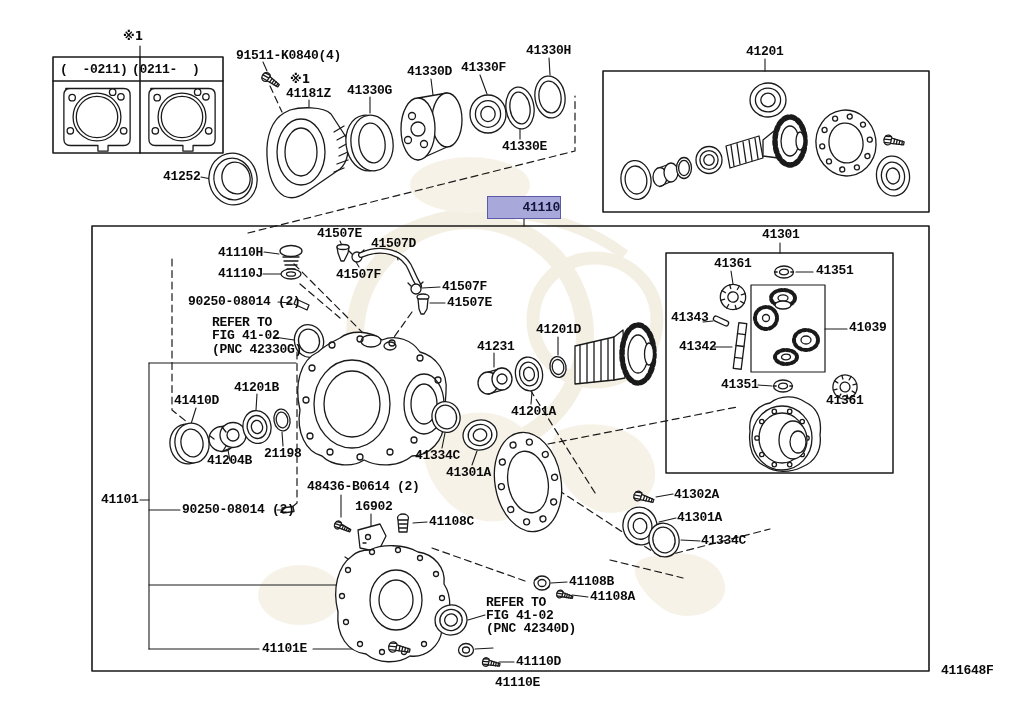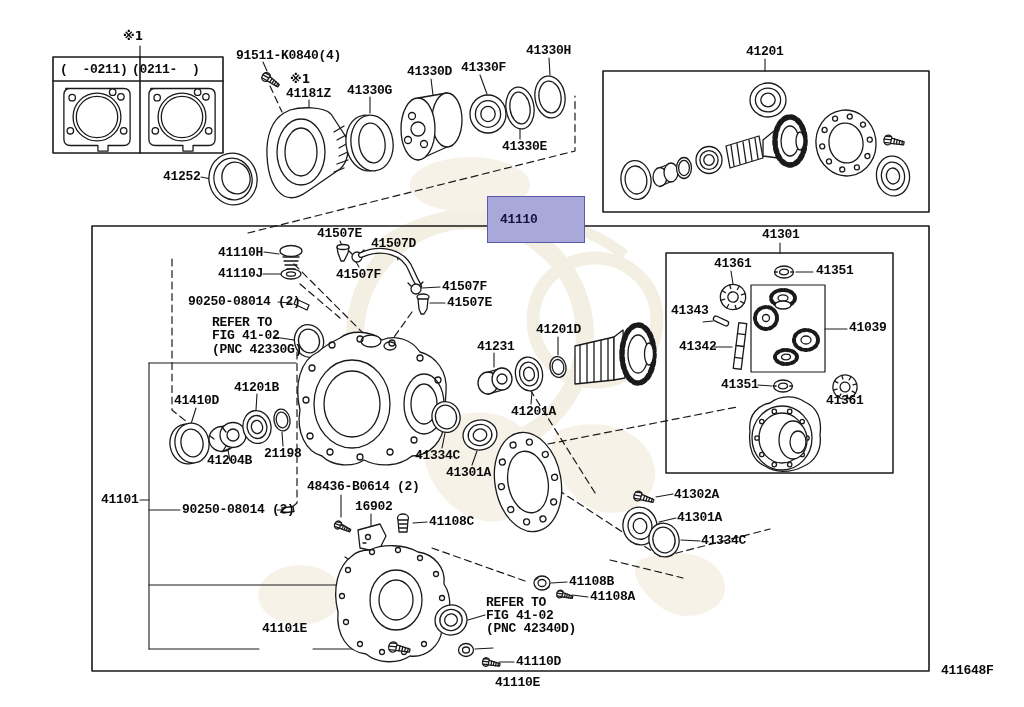--- a/index.html
+++ b/index.html
@@ -2,22 +2,22 @@
 <html><head>
 <meta charset="utf-8">
 <style>
   html,body{margin:0;padding:0;background:#ffffff;}
   #stage{position:relative;width:1024px;height:707px;background:#ffffff;overflow:hidden;
          font-family:"Liberation Mono","DejaVu Sans Mono",monospace;}
   #stage svg{position:absolute;left:0;top:0;}
   .lbl{position:absolute;font:bold 13px "Liberation Mono","DejaVu Sans Mono",monospace;
        color:#0a0a0a;white-space:pre;letter-spacing:-0.3px;line-height:13px;z-index:5;}
   .ref{font-family:"DejaVu Sans",sans-serif;font-size:12px;letter-spacing:0;}
-  .hl{background:#a8a8da;border:1.6px solid #5a5aa8;color:#14143c;text-align:left;
-      width:72px;height:21px;line-height:21px;padding:12px;z-index:6;}
+  .hl{background:#a8a8da;border:1.6px solid #5a5aa8;color:#14143c;text-align:right;
+      width:72px;height:21px;line-height:21px;padding:0;z-index:6;}
 </style>
 </head>
 <body>
 
 <div id="stage">
 
 <svg width="1024" height="707" viewBox="0 0 1024 707" xmlns="http://www.w3.org/2000/svg">
 
   <g opacity="0.55">
     <circle cx="470" cy="335" r="115" fill="none" stroke="#ece3cd" stroke-width="18"></circle>
@@ -506,24 +506,24 @@
 <div class="lbl" style="left:674px;top:488px">41302A</div>
 <div class="lbl" style="left:677px;top:511px">41301A</div>
 <div class="lbl" style="left:701px;top:534px">41334C</div>
 <div class="lbl" style="left:569px;top:575px">41108B</div>
 <div class="lbl" style="left:590px;top:590px">41108A</div>
 <div class="lbl" style="left:486px;top:596px">REFER TO</div>
 <div class="lbl" style="left:486px;top:609px">FIG 41-02</div>
 <div class="lbl" style="left:486px;top:622px">(PNC 42340D)</div>
 <div class="lbl" style="left:495px;top:676px">41110E</div>
 <div class="lbl" style="left:516px;top:655px">41110D</div>
-<div class="lbl" style="left:262px;top:622px">41101E</div>
+<div class="lbl" style="left:262px;top:642px">41101E</div>
 <div class="lbl" style="left:762px;top:228px">41301</div>
 <div class="lbl" style="left:714px;top:257px">41361</div>
 <div class="lbl" style="left:816px;top:264px">41351</div>
-<div class="lbl" style="left:671px;top:304px">41343</div>
+<div class="lbl" style="left:671px;top:311px">41343</div>
 <div class="lbl" style="left:679px;top:340px">41342</div>
 <div class="lbl" style="left:849px;top:321px">41039</div>
 <div class="lbl" style="left:721px;top:378px">41351</div>
 <div class="lbl" style="left:826px;top:394px">41361</div>
 <div class="lbl" style="left:941px;top:664px">411648F</div>
 
 </div>
 
 </body></html>

